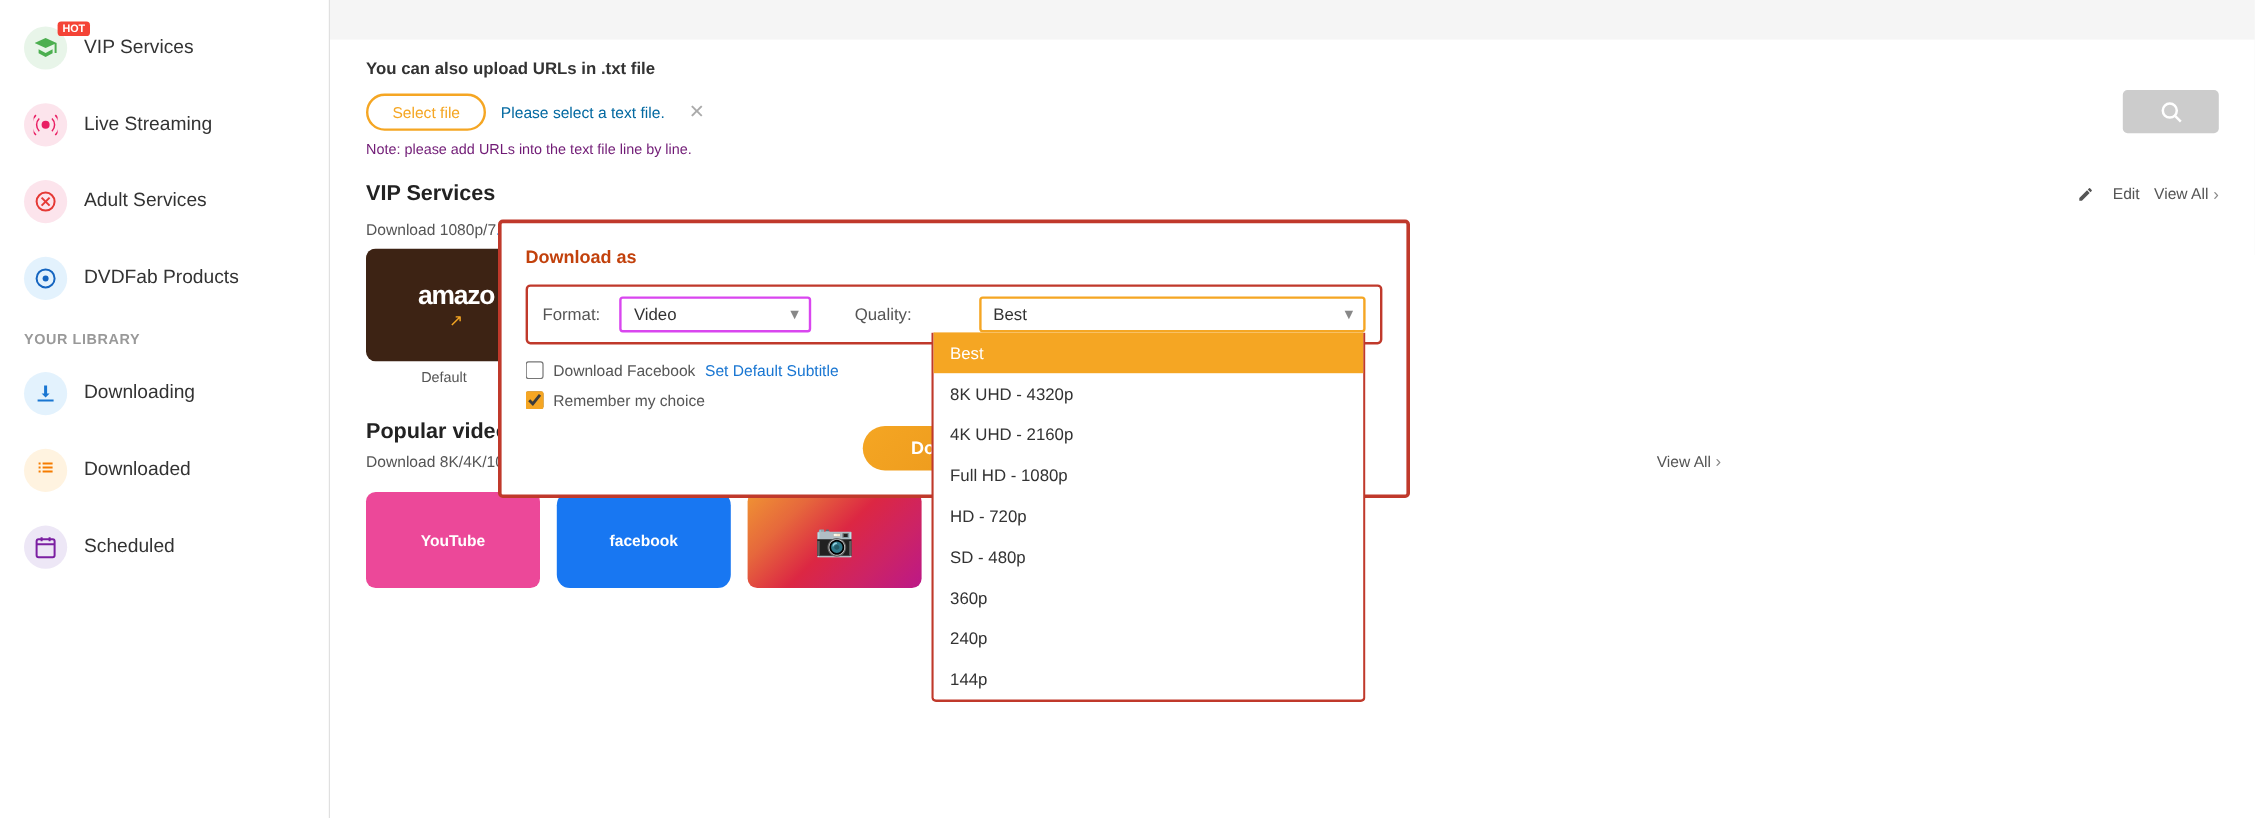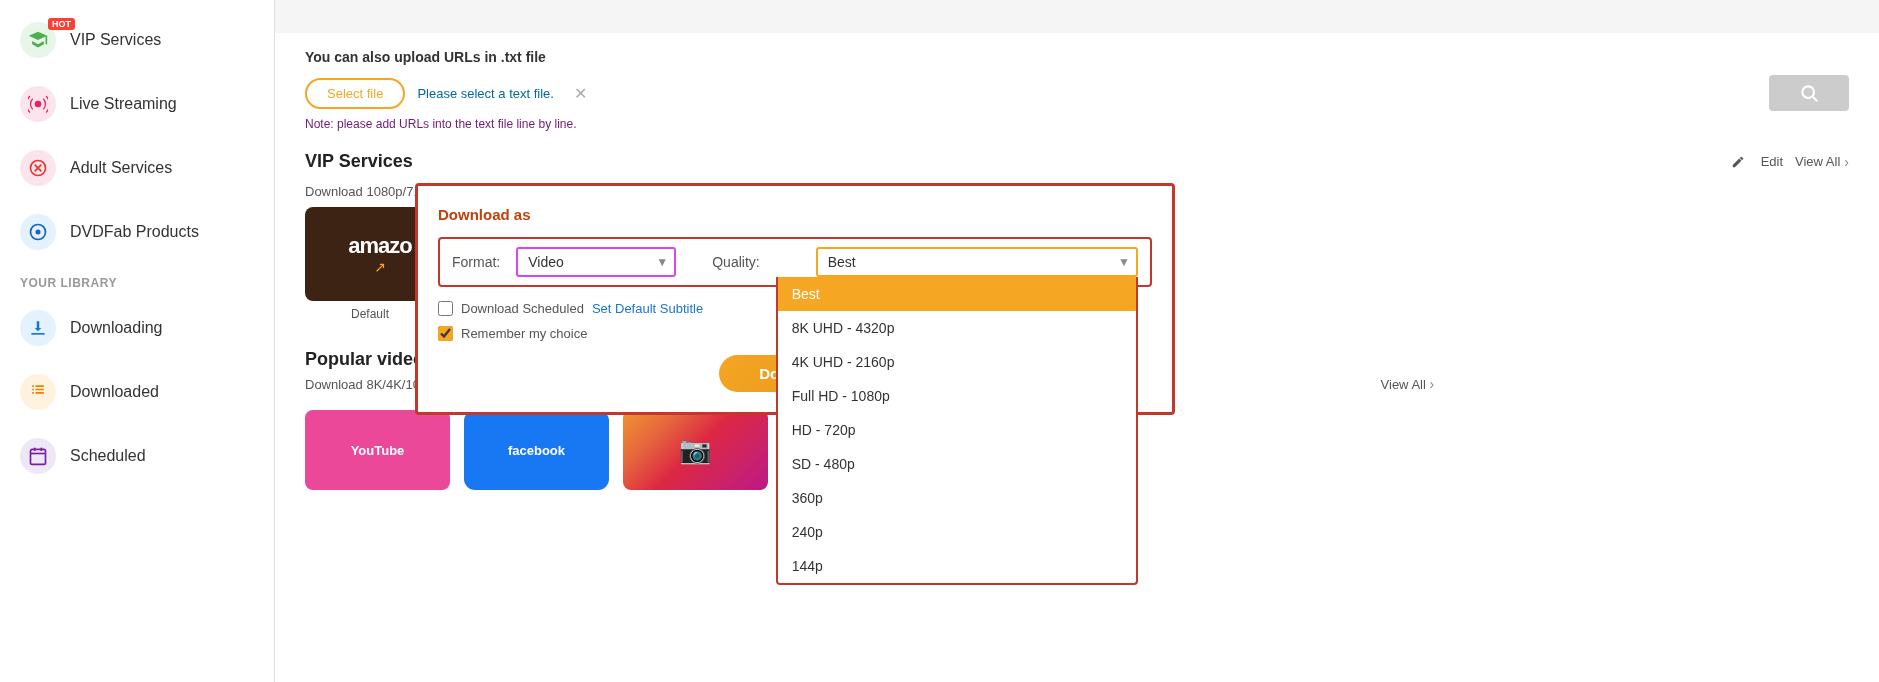--- a/index.html
+++ b/index.html
@@ -621,21 +621,21 @@
           <div class="dropdown-item">SD - 480p</div>
           <div class="dropdown-item">360p</div>
           <div class="dropdown-item">240p</div>
           <div class="dropdown-item">144p</div>
         </div>
       </div>
     </div>
 
     <div class="subtitle-row">
       <input type="checkbox" class="checkbox-input" style="">
-      <span class="subtitle-label">Download Scheduled</span>
+      <span class="subtitle-label">Download Facebook</span>
       <a class="subtitle-link">Set Default Subtitle</a>
     </div>
 
     <div class="remember-row">
       <input type="checkbox" class="checkbox-input" checked="" style="accent-color: rgb(245, 166, 35);">
       <span class="remember-label">Remember my choice</span>
     </div>
 
     <button class="download-btn">Download</button>
   </div>

